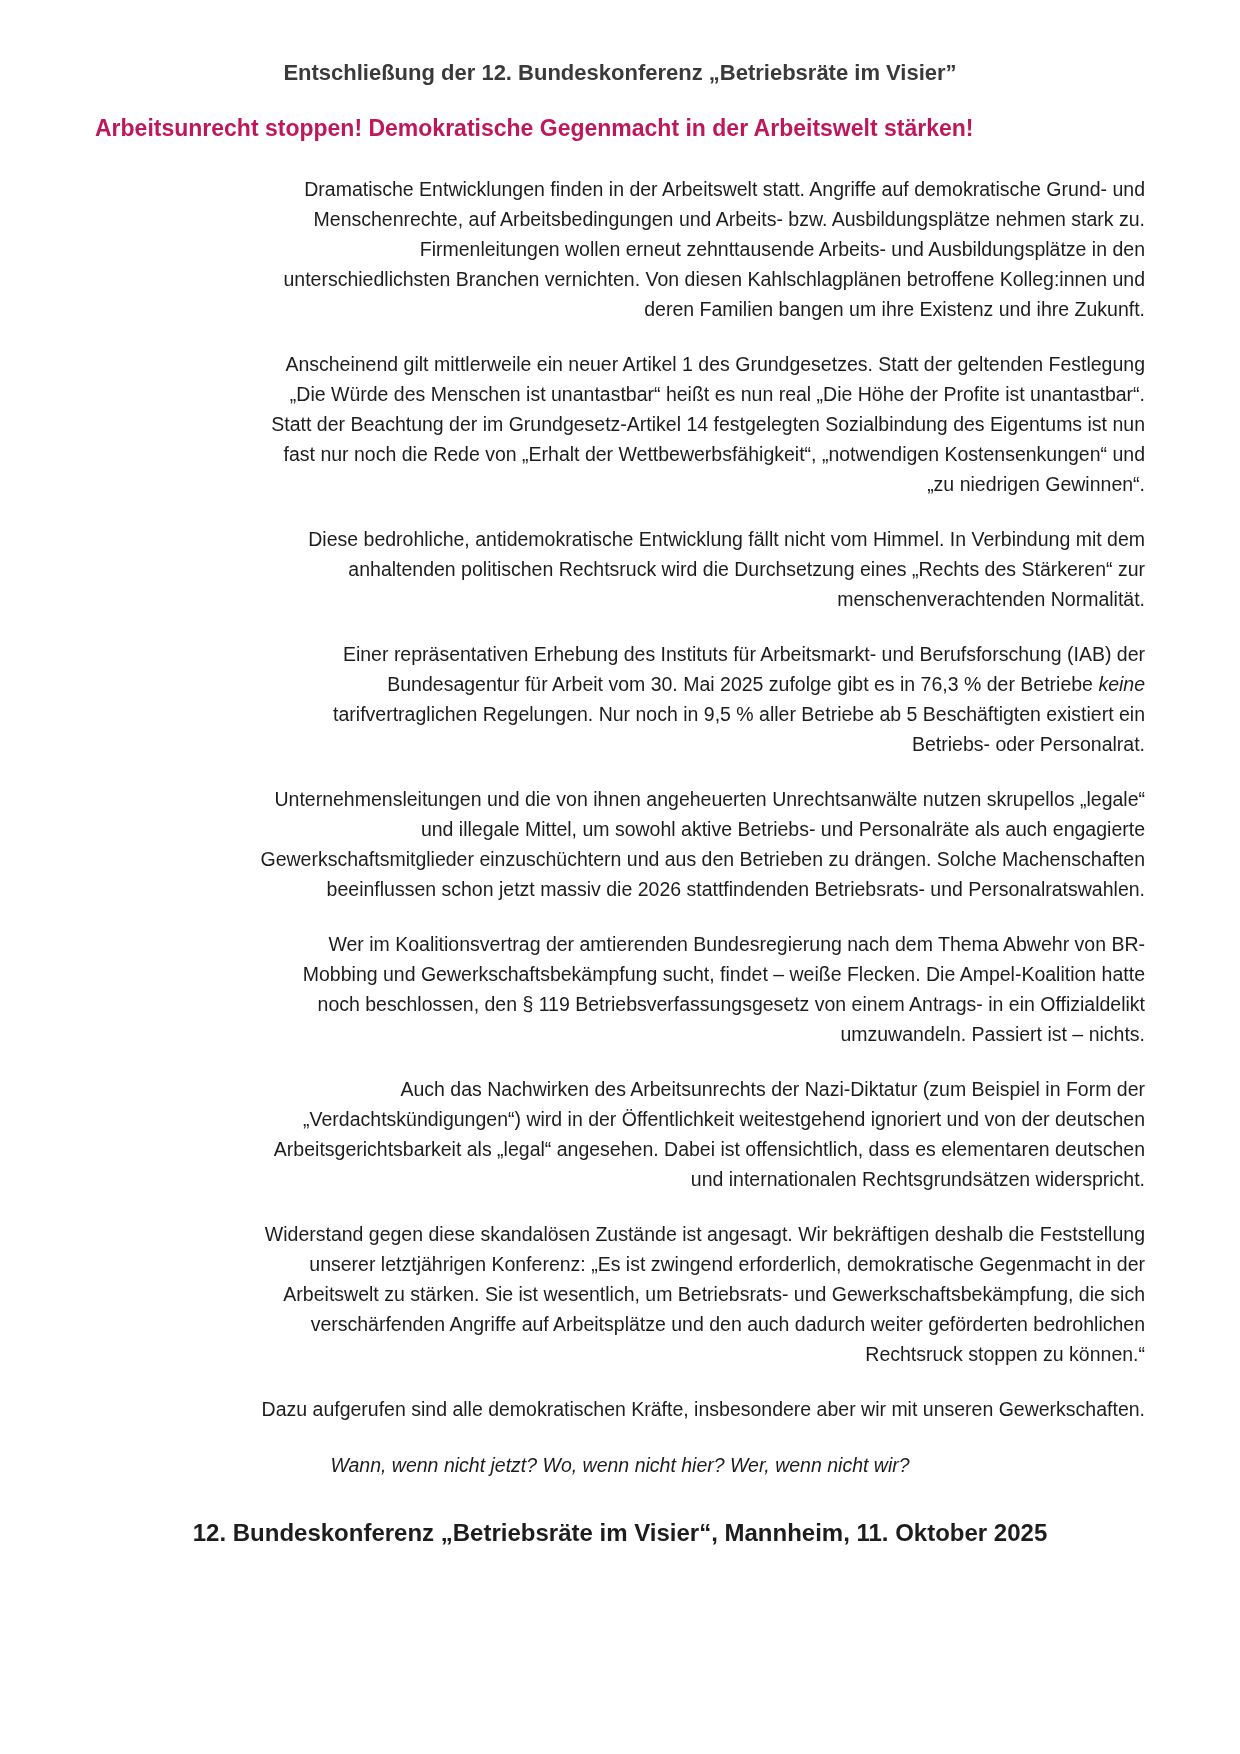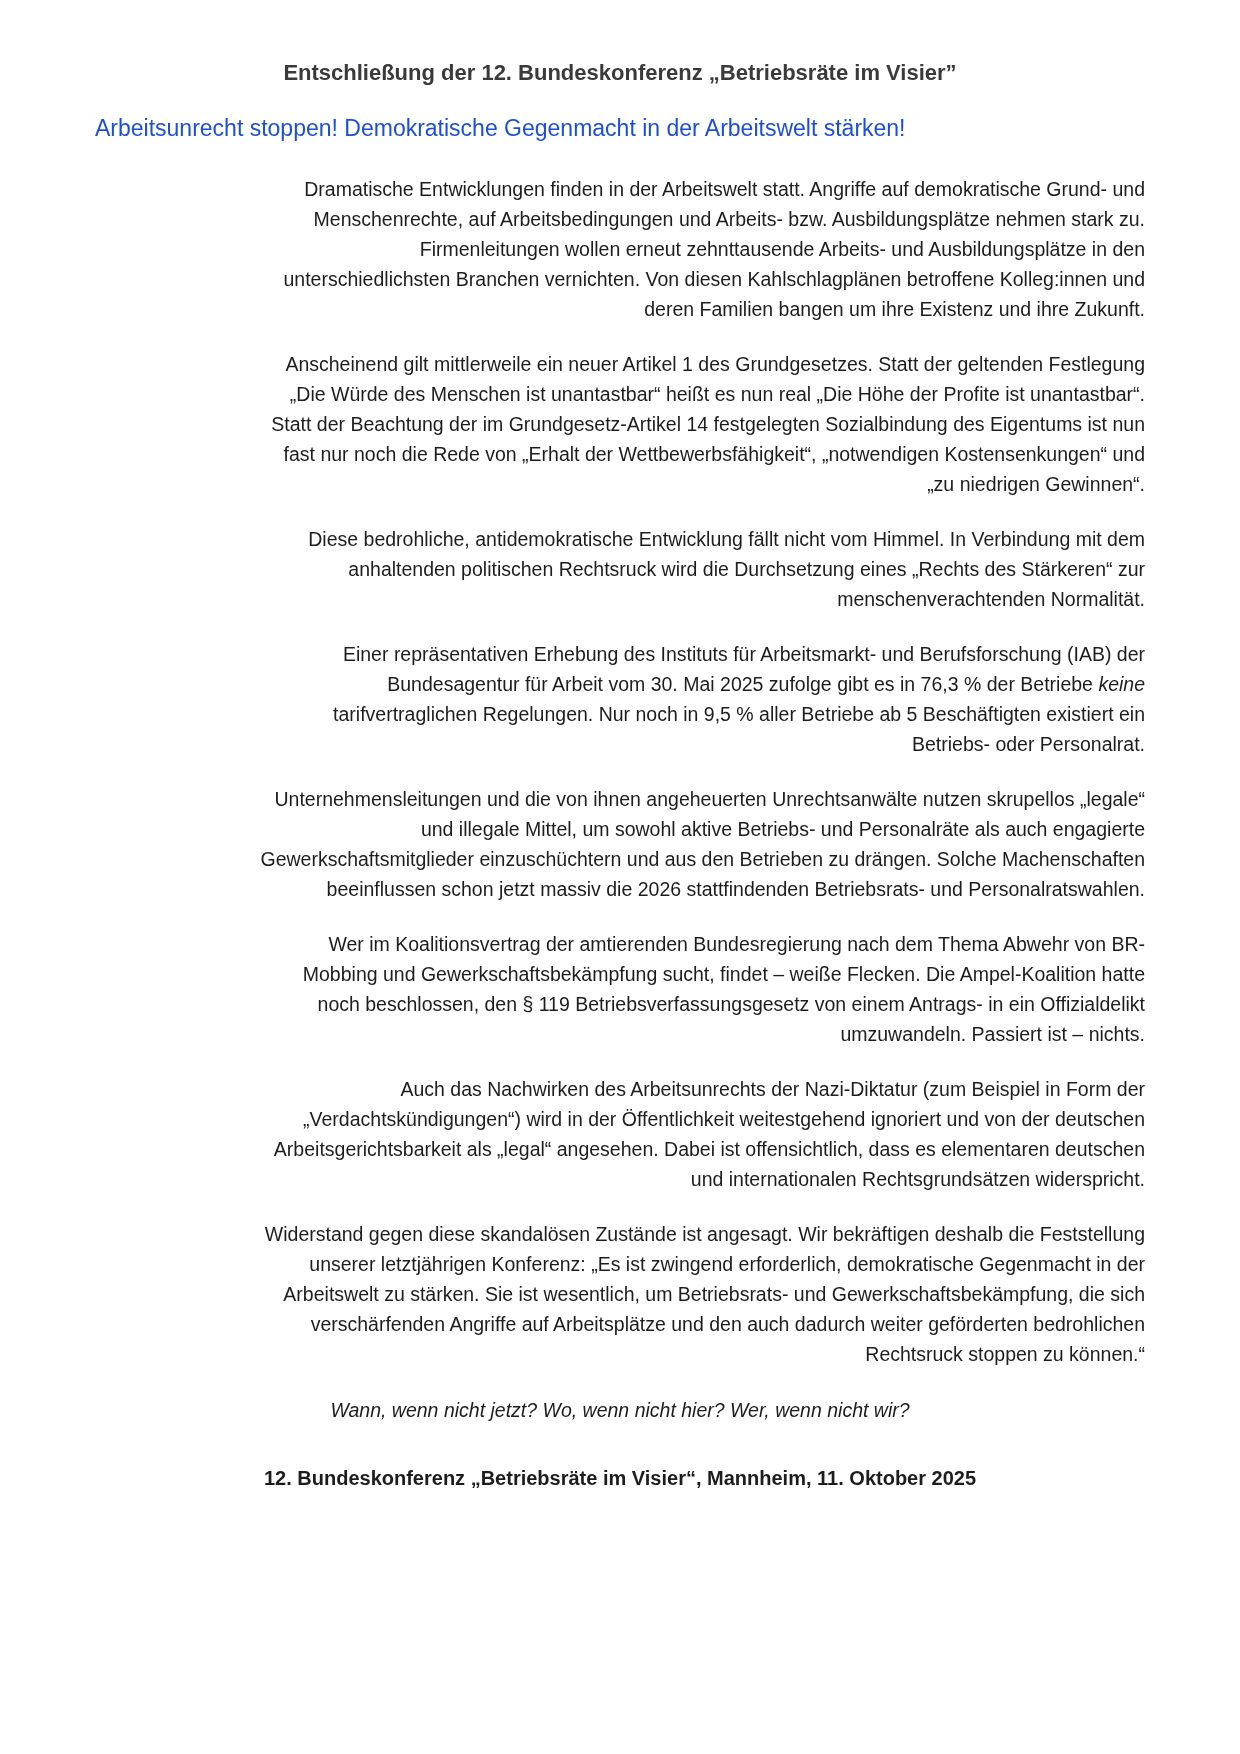--- a/index.html
+++ b/index.html
@@ -19,25 +19,25 @@
   .doc-title {
     font-size: 22px;
     font-weight: bold;
     text-align: center;
     color: #3a3a3a;
     margin: 0 0 24px 0;
     line-height: 30px;
   }
   .doc-headline {
     font-size: 23px;
-    font-weight: normal;
+    font-weight: bold;
     text-align: left;
     margin: 0 0 30px 0;
     line-height: 32px;
-    color: #1d4ed8;
+    color: #be185d;
   }
   .body-para {
     font-size: 19.5px;
     line-height: 30px;
     margin: 0 0 25px 0;
     white-space: pre-line;
     color: #1d1d1d;
     text-align: right;
   }
   .body-para em {
@@ -45,21 +45,21 @@
   }
   .slogan {
     font-size: 19.5px;
     line-height: 30px;
     text-align: center;
     margin: 26px 0 0 0;
     color: #1d1d1d;
     font-style: italic;
   }
   .doc-footer {
-    font-size: 20px;
+    font-size: 24px;
     font-weight: bold;
     line-height: 30px;
     text-align: center;
     margin: 38px 0 0 0;
     color: #1d1d1d;
   }
 </style>
 </head>
 <body>
 
@@ -105,18 +105,19 @@
 „Verdachtskündigungen“) wird in der Öffentlichkeit weitestgehend ignoriert und von der deutschen
 Arbeitsgerichtsbarkeit als „legal“ angesehen. Dabei ist offensichtlich, dass es elementaren deutschen
 und internationalen Rechtsgrundsätzen widerspricht.</p>
 
   <p class="body-para">Widerstand gegen diese skandalösen Zustände ist angesagt. Wir bekräftigen deshalb die Feststellung
 unserer letztjährigen Konferenz: „Es ist zwingend erforderlich, demokratische Gegenmacht in der
 Arbeitswelt zu stärken. Sie ist wesentlich, um Betriebsrats- und Gewerkschaftsbekämpfung, die sich
 verschärfenden Angriffe auf Arbeitsplätze und den auch dadurch weiter geförderten bedrohlichen
 Rechtsruck stoppen zu können.“</p>
 
+  <p class="body-para">Dazu aufgerufen sind alle demokratischen Kräfte, insbesondere aber wir mit unseren Gewerkschaften.</p>
 
   <p class="slogan">Wann, wenn nicht jetzt? Wo, wenn nicht hier? Wer, wenn nicht wir?</p>
 
   <p class="doc-footer">12. Bundeskonferenz „Betriebsräte im Visier“, Mannheim, 11. Oktober 2025</p>
 
 </div>
 
 </body></html>

